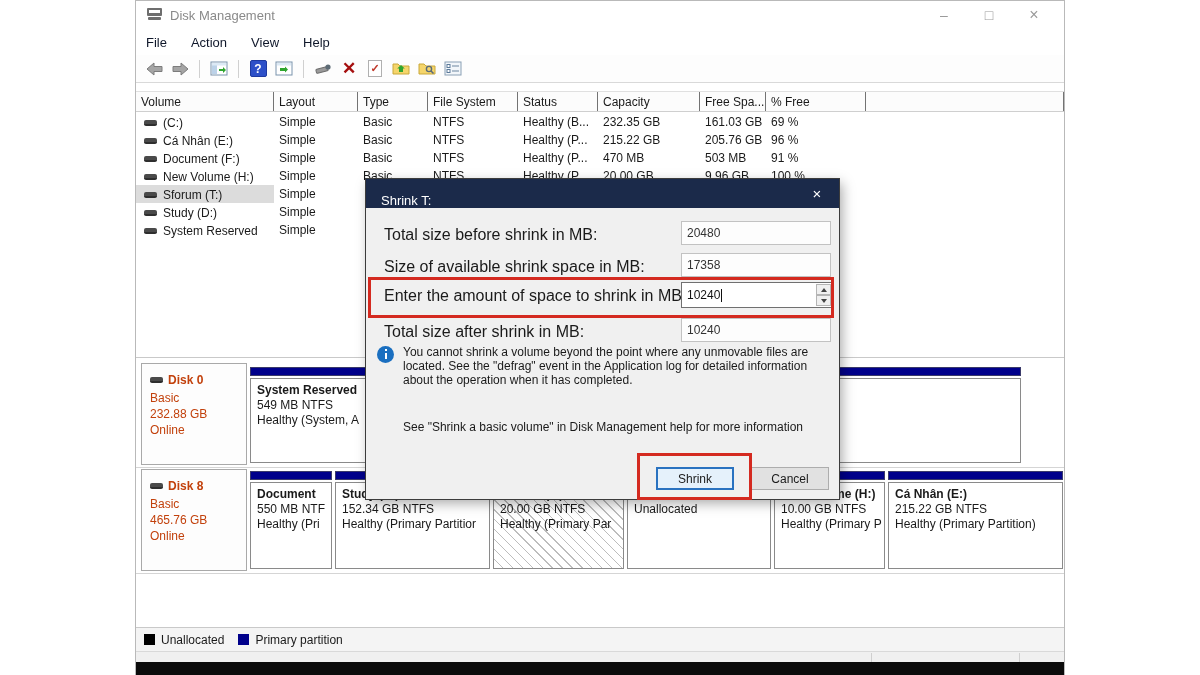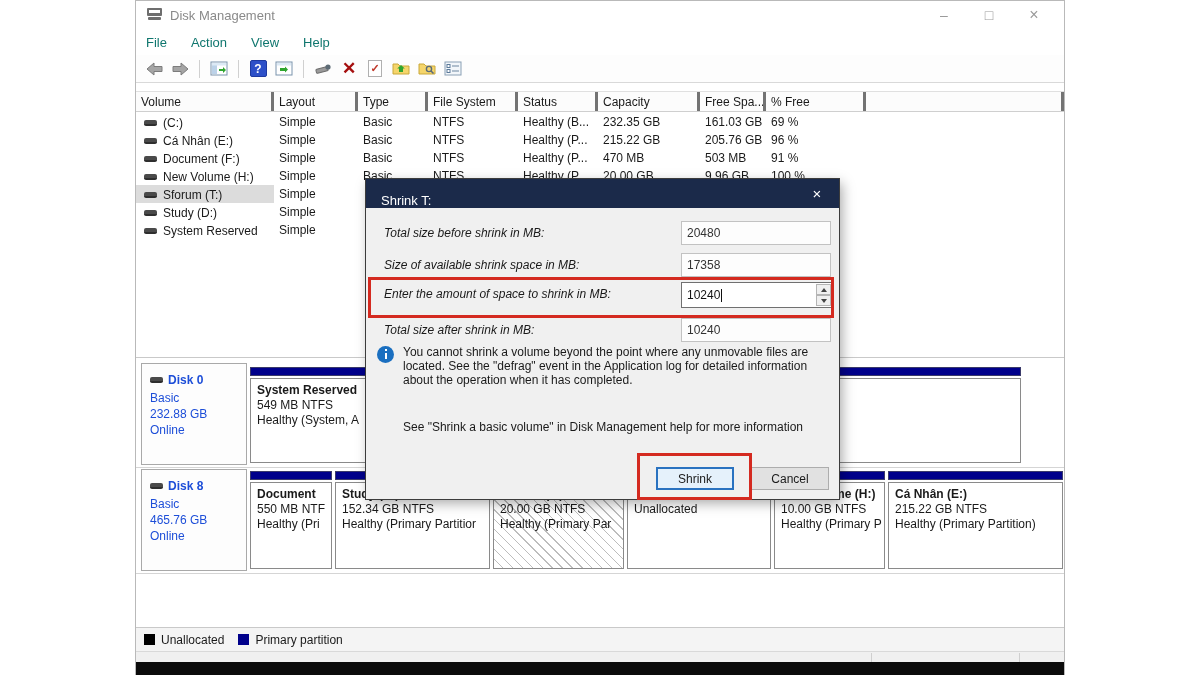--- a/index.html
+++ b/index.html
@@ -8,43 +8,43 @@
   .window { position:absolute; left:135px; top:0; width:930px; height:675px; background:#fff; border:1px solid #b9b9b9; }
 
   
   .titlebar { position:absolute; left:0; top:0; width:100%; height:28px; background:#fff; }
   .win-title { position:absolute; left:34px; top:7px; font-size:13px; color:#8a8a8a; }
   .app-ico { position:absolute; left:10px; top:6px; }
   .winctl { position:absolute; top:0; width:40px; height:28px; text-align:center; line-height:28px; color:#9b9b9b; font-size:14px; }
   .ctl-min { right:100px; } .ctl-max { right:55px; } .ctl-close { right:10px; font-size:16px; }
 
   
-  .menubar { position:absolute; left:0; top:28px; width:100%; height:26px; background:#fff; display:flex; align-items:center; padding-left:10px; gap:24px; font-size:13px; color:#0f766e; }
+  .menubar { position:absolute; left:0; top:28px; width:100%; height:26px; background:#fff; display:flex; align-items:center; padding-left:10px; gap:24px; font-size:13px; color:#0f172a; }
   .menubar span { cursor:default; }
 
   
   .toolbar { position:absolute; left:0; top:54px; width:100%; height:28px; background:#fdfdfd; display:flex; align-items:center; padding-left:8px; gap:6px; border-bottom:1px solid #d9d9d9; }
   .tb-ico { width:20px; height:18px; display:flex; align-items:center; justify-content:center; font-size:13px; }
   .tb-sep { width:1px; height:18px; background:#d0d0d0; margin:0 3px; }
   .ico-help { width:17px; height:17px; background:#2d50c8; color:#fff; font-weight:bold; font-size:12px; border-radius:2px; display:flex; align-items:center; justify-content:center; border:1px solid #1e3aa0; }
   .ico-x { color:#a50f0f; font-weight:bold; font-size:17px; }
   .ico-doc { width:14px; height:17px; background:#fff; border:1px solid #b0b0b0; color:#c0392b; font-size:11px; font-weight:bold; display:flex; align-items:center; justify-content:center; }
 
   
   .vheader { position:absolute; left:0; top:90px; width:928px; height:21px; display:grid; grid-template-columns:138px 84px 70px 90px 80px 102px 66px 100px 1fr; background:#fcfcfc; border-top:1px solid #e0e0e0; border-bottom:1px solid #cfcfcf; font-size:12px; color:#1a1a1a; }
-  .vheader > div { border-right:3px solid #737373; padding:3px 0 0 5px; overflow:hidden; white-space:nowrap; }
+  .vheader > div { border-right:1px solid #737373; padding:3px 0 0 5px; overflow:hidden; white-space:nowrap; }
   .vrow { position:absolute; left:0; width:928px; height:18px; display:grid; grid-template-columns:138px 84px 70px 90px 80px 102px 66px 100px 1fr; font-size:12px; color:#1a1a1a; background:#fff; }
   .vrow > div { padding:2px 0 0 5px; overflow:hidden; white-space:nowrap; }
   .vrow .c-vol { display:flex; align-items:center; gap:6px; padding-left:8px; }
   .vrow.selected .c-vol { background:#dcdcdc; }
   .drive-ico { display:inline-block; width:13px; height:6px; background:#4a4a4a; border-radius:2px; border-bottom:2px solid #2e2e2e; flex:0 0 auto; }
   .listpanel-border { position:absolute; left:0; top:84px; width:928px; height:273px; border-bottom:1px solid #c9c9c9; background:transparent; }
 
   
-  .disklabel { position:absolute; left:5px; width:106px; height:102px; background:#fdfdfd; border:1px solid #a9a9a9; font-size:12px; color:#1d4ed8; padding:8px 0 0 8px; line-height:16px; }
+  .disklabel { position:absolute; left:5px; width:106px; height:102px; background:#fdfdfd; border:1px solid #a9a9a9; font-size:12px; color:#c2410c; padding:8px 0 0 8px; line-height:16px; }
   .disklabel .dname { font-weight:bold; display:flex; align-items:center; gap:5px; margin-bottom:2px; }
   .part { position:absolute; }
   .part .pbar { position:absolute; left:0; top:0; width:100%; height:9px; background:#00008b; border:1px solid #3a3a6a; }
   .part .pbody { position:absolute; left:0; top:11px; width:100%; bottom:2px; background:#fff; border:1px solid #8a8a8a; padding:4px 0 0 6px; font-size:12px; line-height:15px; color:#1a1a1a; overflow:hidden; white-space:nowrap; }
   .part .ptitle { font-weight:bold; }
   .part.hatched .pbody { background-image:repeating-linear-gradient(45deg, #ffffff 0 6px, #bdbdbd 6px 7px); }
   .part.unalloc .pbody { top:11px; }
   .gv-sep { position:absolute; left:0; width:928px; height:1px; background:#d5d5d5; }
 
   
@@ -52,21 +52,21 @@
   .leg-item { display:flex; align-items:center; gap:6px; }
   .leg-sq { width:11px; height:11px; display:inline-block; }
   .statusbar { position:absolute; left:0; top:650px; width:928px; height:11px; background:#f0f0f0; border-top:1px solid #d9d9d9; }
   .sb-sep { position:absolute; top:1px; width:1px; height:9px; background:#cfcfcf; }
   .blackbar { position:absolute; left:0; top:661px; width:928px; height:13px; background:#0b0b0b; }
 
   
   .dialog { position:absolute; left:230px; top:178px; width:473px; height:320px; background:#f0f0f0; box-shadow:0 0 0 1px #3c3c3c, 3px 4px 12px rgba(0,0,0,.35); z-index:50; }
   .dlg-title { position:absolute; left:0; top:0; width:100%; height:29px; background:#1b2a4a; color:#fff; font-size:13px; display:flex; align-items:flex-end; padding-left:15px; }
   .dlg-close { position:absolute; right:0; top:0; width:44px; height:29px; color:#fff; font-size:15px; display:flex; align-items:center; justify-content:center; }
-  .dlg-label { position:absolute; left:18px; font-size:12px; color:#1a1a1a;font-style:italic; }
+  .dlg-label { position:absolute; left:18px; font-size:16px; color:#1a1a1a; }
   .dlg-valbox { position:absolute; left:315px; width:150px; height:24px; background:#fdfdfd; border:1px solid #c2c2c2; font-size:12px; color:#333; padding:4px 0 0 5px; }
   .spinwrap { position:absolute; left:315px; top:103px; width:152px; height:26px; background:#fff; border:1px solid #707070; font-size:12px; color:#111; display:flex; align-items:center; padding-left:5px; }
   .caret { display:inline-block; width:1px; height:13px; background:#111; margin-left:1px; }
   .spinner { position:absolute; right:1px; top:1px; width:15px; height:22px; display:flex; flex-direction:column; }
   .spin-btn { flex:1; background:#f0f0f0; border:1px solid #b5b5b5; display:flex; align-items:center; justify-content:center; }
   .tri-up { width:0; height:0; border-left:3px solid transparent; border-right:3px solid transparent; border-bottom:4px solid #444; }
   .tri-dn { width:0; height:0; border-left:3px solid transparent; border-right:3px solid transparent; border-top:4px solid #444; }
   .info-ico { position:absolute; left:11px; top:167px; width:17px; height:17px; border-radius:50%; background:#1a6fc0; }
   .info-ico::before { content:""; position:absolute; left:7.5px; top:3px; width:2px; height:2px; background:#fff; }
   .info-ico::after { content:""; position:absolute; left:7.5px; top:7px; width:2px; height:6px; background:#fff; }

